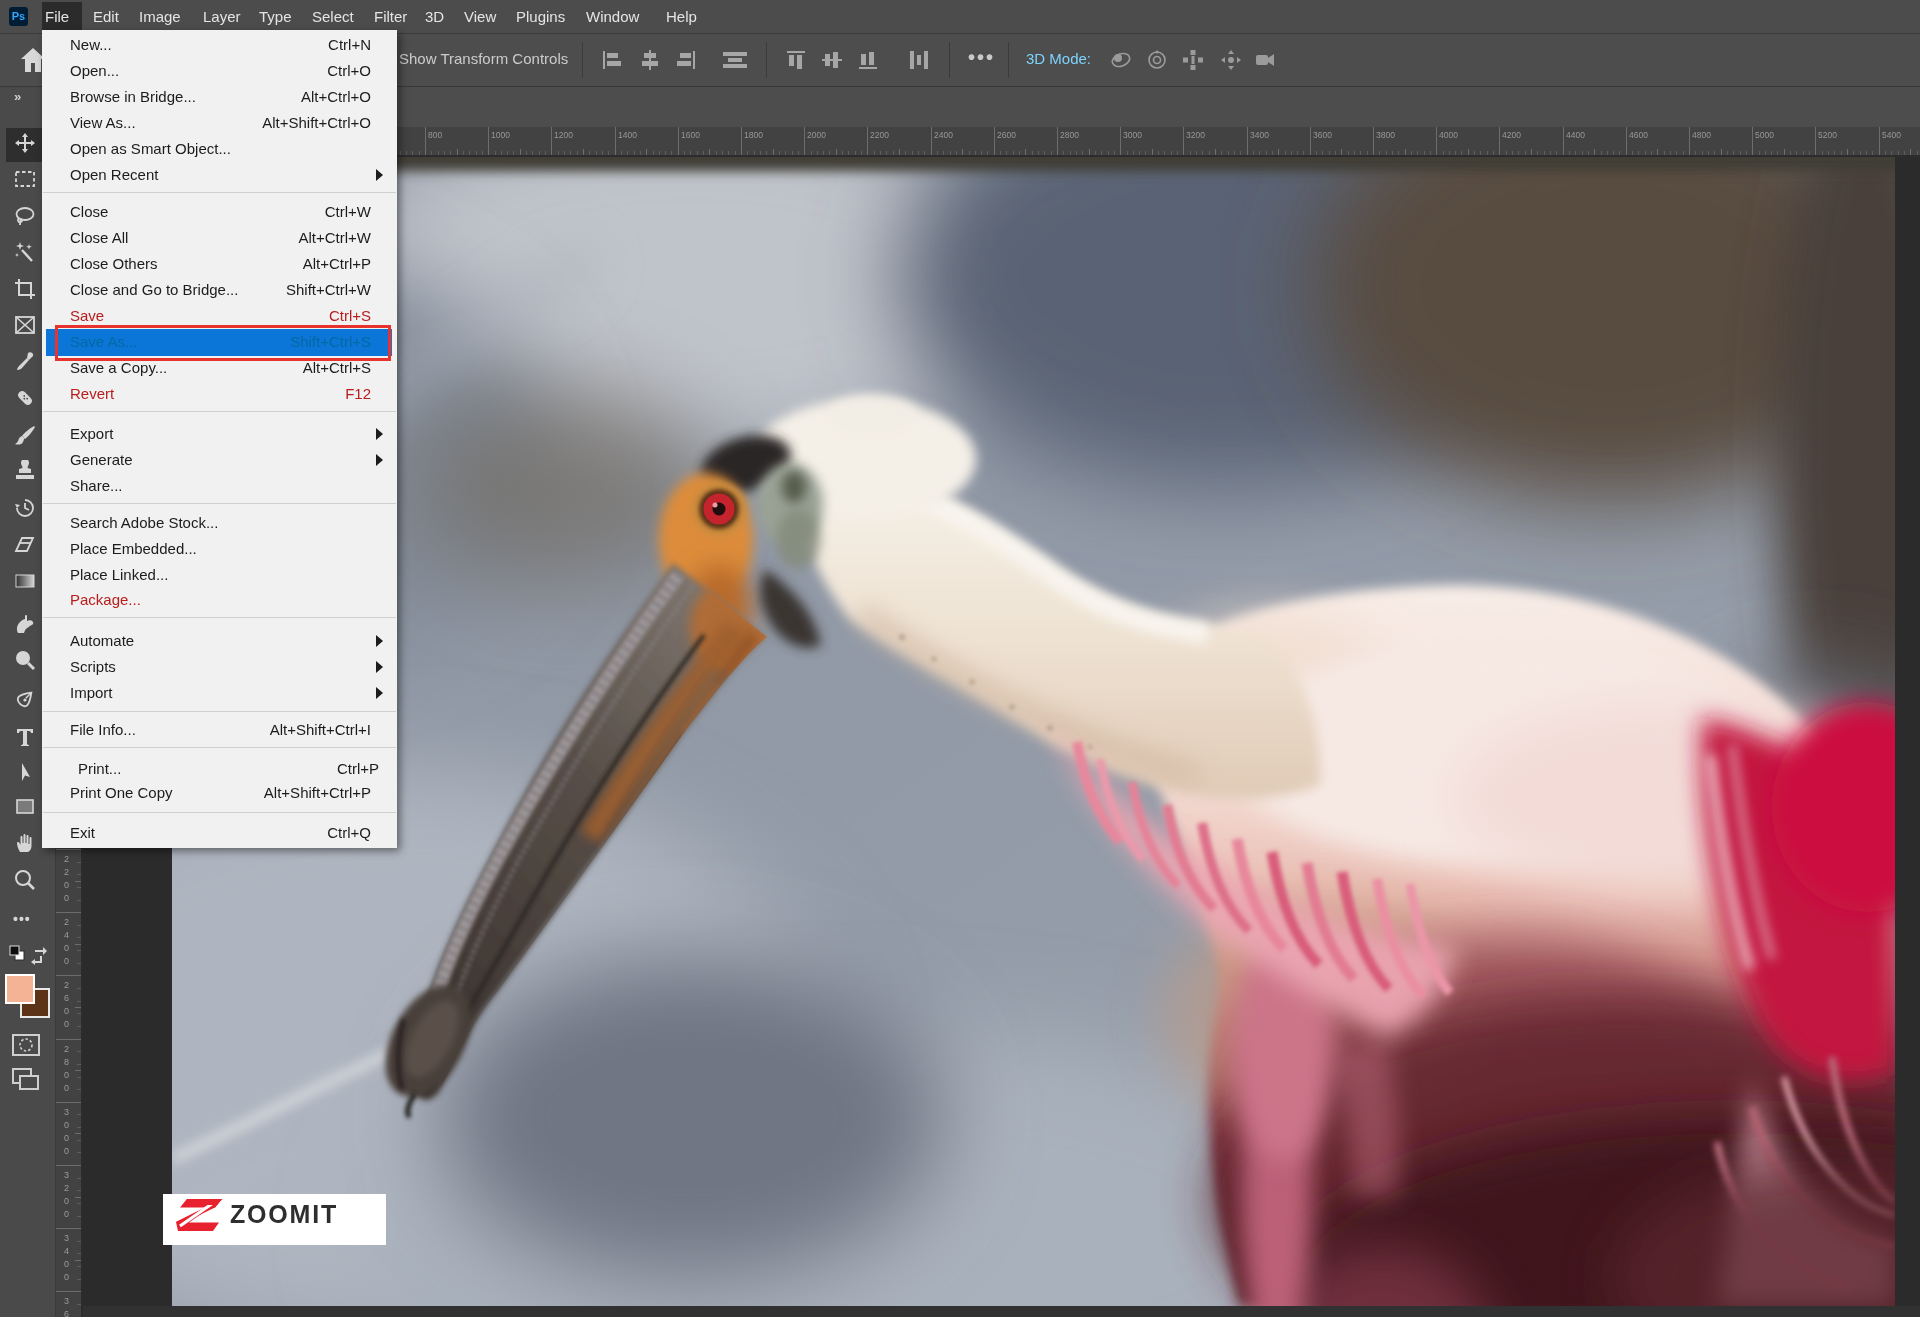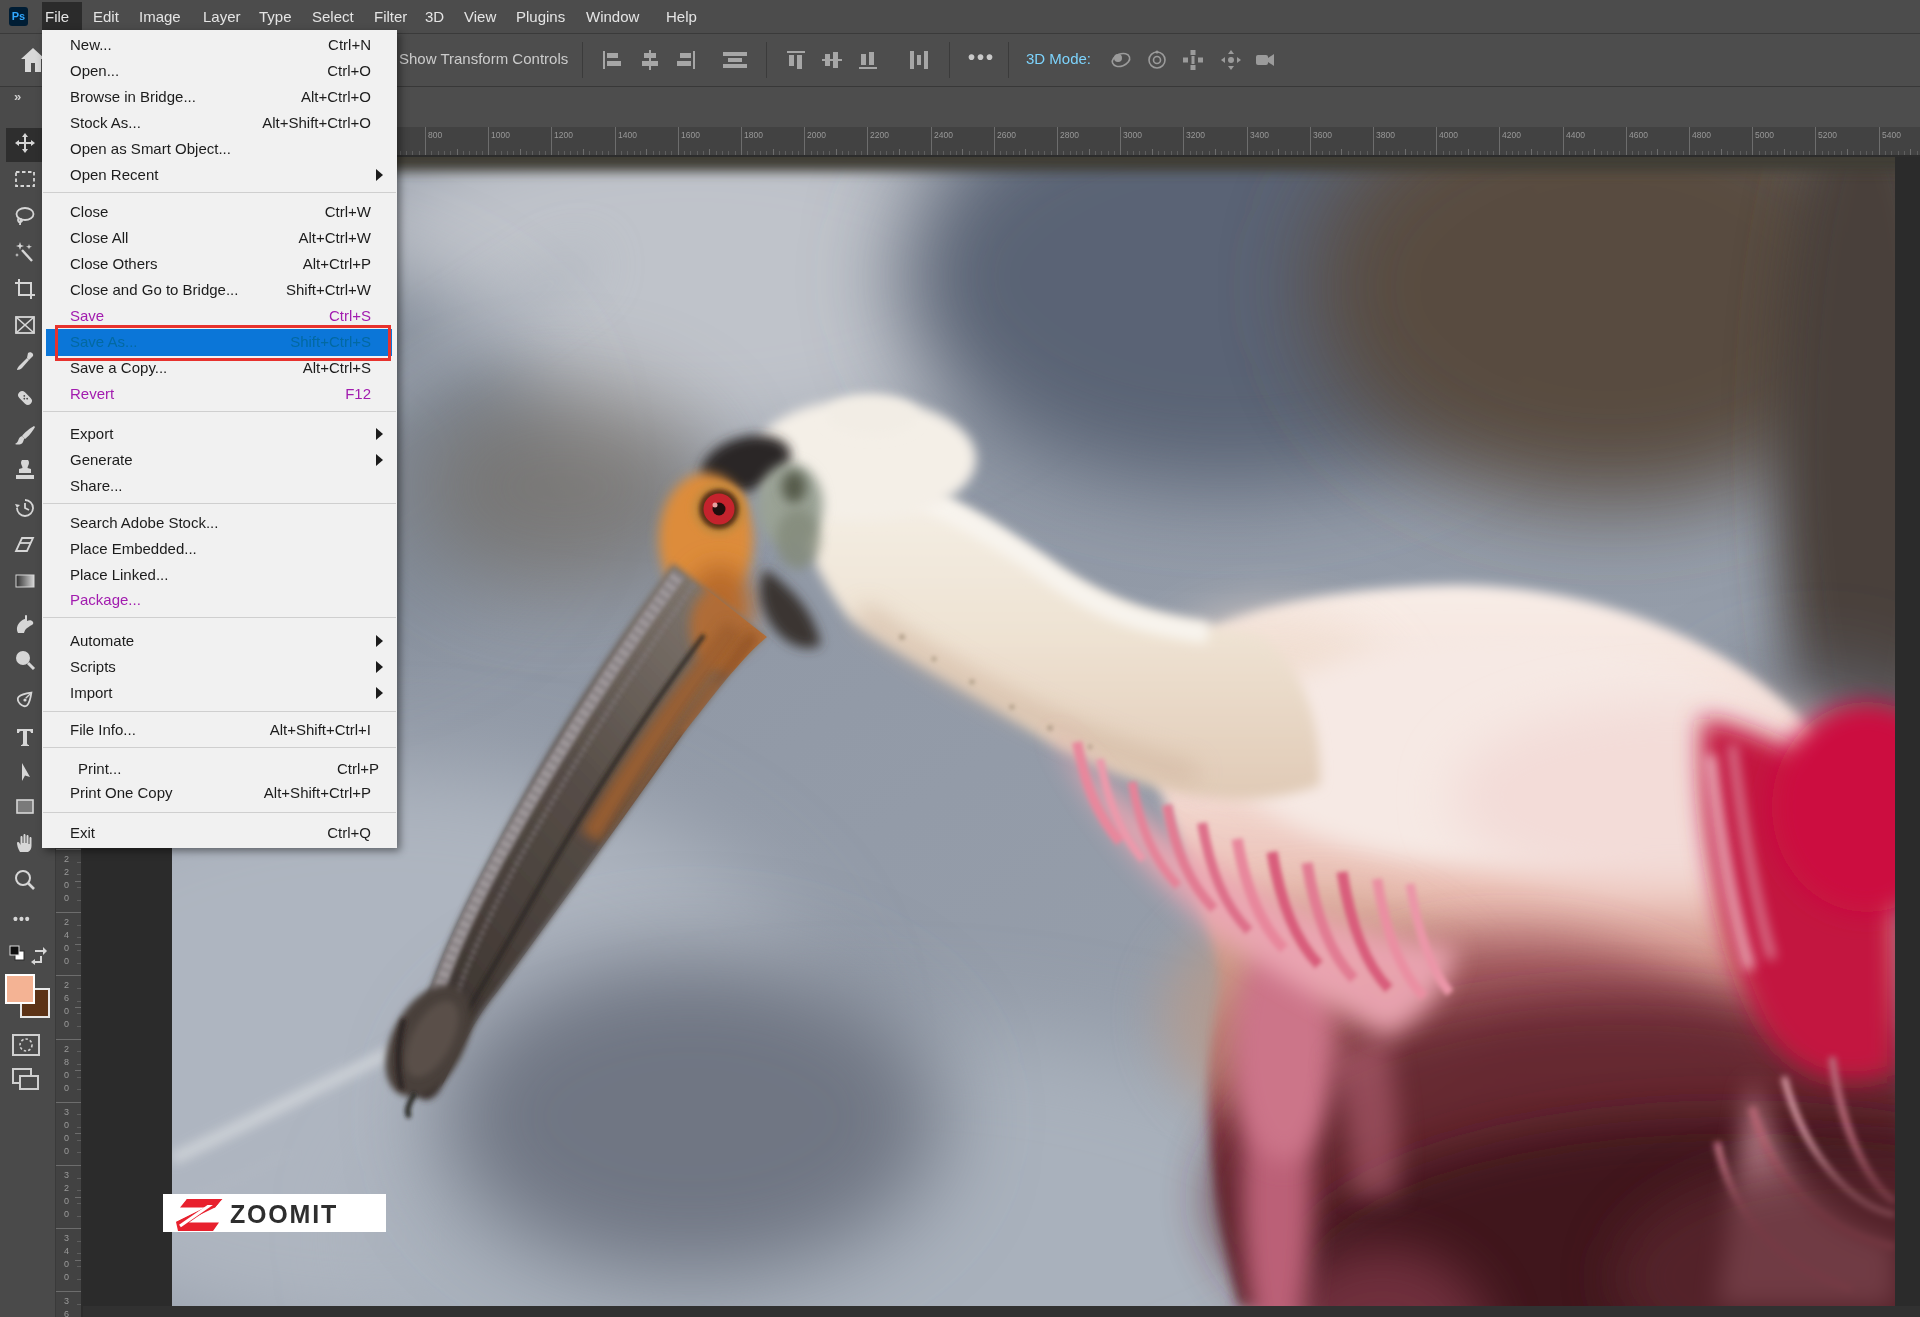--- a/index.html
+++ b/index.html
@@ -26,33 +26,33 @@
   #vruler{left:55px;top:127px;width:26px;height:1190px;background:#424242;border-right:2px solid #2c2c2c;overflow:hidden;}
   .htick{position:absolute;top:0;width:1px;height:28px;background:#6d6d6d;}
   .hlab{position:absolute;top:3px;font-size:8.5px;color:#989898;}
   .vtick{position:absolute;left:0;height:1px;width:26px;background:#6d6d6d;}
   .vlab{position:absolute;left:9px;font-size:9px;color:#9a9a9a;line-height:13px;}
   
   #paste{left:81px;top:155px;width:1839px;height:1162px;background:#2b2b2b;}
   #statusband{left:81px;top:1306px;width:1839px;height:11px;background:#313131;}
   #canvas{left:172px;top:157px;width:1723px;height:1149px;}
   
-  #wmbox{left:163px;top:1194px;width:223px;height:38px;background:#ffffff;}
+  #wmbox{left:163px;top:1194px;width:223px;height:51px;background:#ffffff;}
   #wmbar{left:386px;top:1194px;width:460px;height:42px;background:rgba(30,36,48,0.72);}
   #wmbar .c{position:absolute;left:14px;top:0;height:42px;line-height:41px;color:#f2f2f2;font-size:17.5px;letter-spacing:0.2px;}
   
   #toolbar{left:0;top:87px;width:55px;height:1230px;background:#4a4a4a;border-right:1px solid #3a3a3a;}
   
   #dmenu{left:42px;top:30px;width:355px;height:818px;background:#f1f1f1;box-shadow:3px 3px 8px rgba(0,0,0,0.45);}
   #dmenu .it{position:absolute;left:0;width:355px;height:26px;font-size:15px;color:#1c1c1c;}
   #dmenu .it .l{position:absolute;left:28px;top:0;height:26px;line-height:26px;}
   #dmenu .it .r{position:absolute;right:26px;top:0;height:26px;line-height:26px;}
   #dmenu .it .a{position:absolute;left:334px;top:7px;width:0;height:0;border-left:7px solid #1c1c1c;
      border-top:6px solid transparent;border-bottom:6px solid transparent;}
-  #dmenu .dis{color:#a21caf;}
+  #dmenu .dis{color:#b91c1c;}
   #dmenu .sep{position:absolute;left:1px;width:353px;height:1px;background:#cfcfcf;}
   #savehl{position:absolute;left:4px;top:299px;width:346px;height:27px;background:#0b76d8;}
   #redbox{left:55px;top:325px;width:336px;height:36px;border:3px solid #e7322d;box-sizing:border-box;}
 </style>
 </head>
 <body>
 <div id="stage">
 
   <div id="paste" class="abs"></div>
   <div id="statusband" class="abs"></div>
@@ -791,21 +791,21 @@
       </div>
     <div class="it" style="top:28px;">
         <span class="l">Open...</span>
         <span class="r">Ctrl+O</span>
       </div>
     <div class="it" style="top:54px;">
         <span class="l">Browse in Bridge...</span>
         <span class="r">Alt+Ctrl+O</span>
       </div>
     <div class="it" style="top:80px;">
-        <span class="l">Stock As...</span>
+        <span class="l">View As...</span>
         <span class="r">Alt+Shift+Ctrl+O</span>
       </div>
     <div class="it" style="top:106px;">
         <span class="l">Open as Smart Object...</span>
       </div>
     <div class="it" style="top:132px;">
         <span class="l">Open Recent</span>
         <span class="a"></span>
       </div>
     <div class="sep" style="top:162px;"></div>

